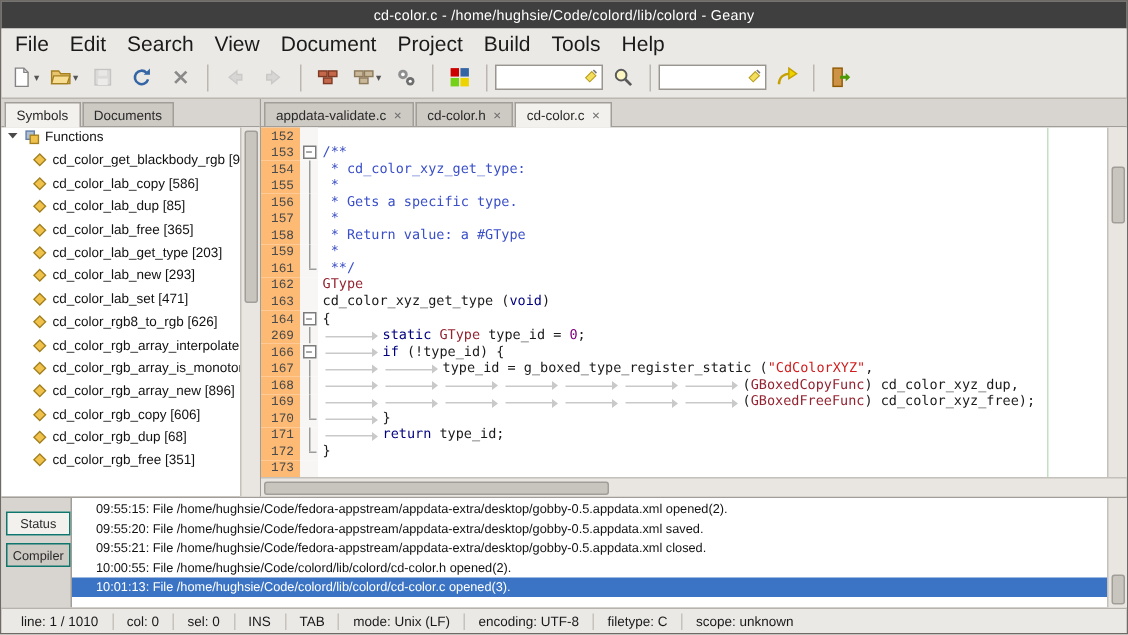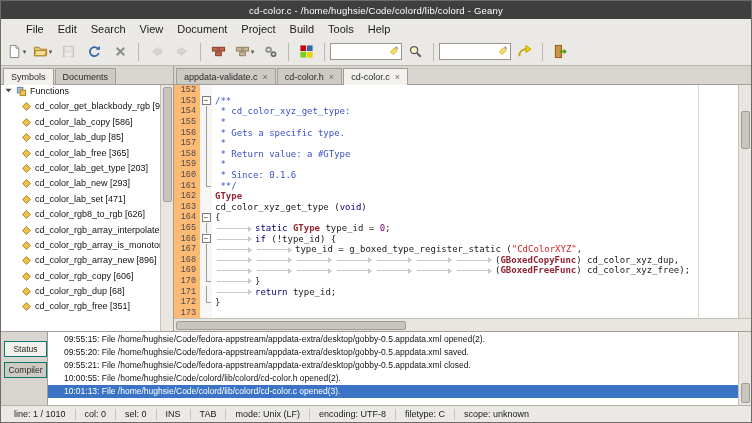--- a/index.html
+++ b/index.html
@@ -4,21 +4,21 @@
 <style>
   :root{
     --selection:#3b74c4; --comment:#3a4fc8; --keyword:#00007f; --type:#942331;
     --string:#d01d1d; --number:#800080; --long-line:#c2e0c2; --titlebar-bg:#3f3f3f;
   }
   *{margin:0;padding:0;box-sizing:border-box}
   html,body{width:752px;height:423px;overflow:hidden}
   body{font-family:"Liberation Sans",sans-serif;background:#d4d0c8;-webkit-font-smoothing:antialiased}
   .window{width:752px;height:423px;display:flex;flex-direction:column;border:1px solid #6e6a66;background:#ebe9e6}
   .titlebar{height:18px;flex:none;background:var(--titlebar-bg);color:#fff;font-size:9.5px;display:flex;align-items:center;justify-content:center;letter-spacing:.2px}
-  .menubar{height:19px;flex:none;display:flex;align-items:center;background:#ebe9e6;font-size:11px;color:#1a1a1a;padding-left:18px}
+  .menubar{height:19px;flex:none;display:flex;align-items:center;background:#ebe9e6;font-size:14px;color:#1a1a1a;padding-left:2px}
   .menu-item{padding:3px 7px;border-radius:2px;cursor:default}
   .toolbar{height:28px;flex:none;display:flex;align-items:center;background:#ebe9e6;border-bottom:1px solid #bab6b0;padding:0 3px;gap:1px}
   .tb-btn{width:25px;height:23px;display:flex;align-items:center;justify-content:center;border:1px solid transparent;background:transparent;border-radius:2px}
   .tb-btn.disabled{opacity:.42}
   .tb-ic svg{width:15px;height:15px;display:block}
   .dd{font-size:7px;color:#555;margin-left:1px}
   .tb-sep{width:1px;height:18px;background:#bbb7b0;margin:0 4px;flex:none}
   .tb-entry{width:72px;height:17px;background:#fff;border:1px solid #9a968f;display:flex;align-items:center;padding:0 2px;gap:1px}
   .tb-input{border:none;outline:none;flex:1;min-width:0;font-size:9px;background:transparent;font-family:"Liberation Sans",sans-serif}
   .entry-ic svg{width:11px;height:11px;display:block}
@@ -48,21 +48,21 @@
   .ed-line{flex:1;display:flex;align-items:stretch;min-height:0}
   .ln{width:26px;flex:none;background:#fdba74;color:#4a4a4a;font-family:Liberation Mono, monospace;font-size:8.5px;display:flex;align-items:center;justify-content:flex-end;padding-right:4px}
   .fold{width:12px;flex:none;background:#f7f6f4;position:relative;display:flex;align-items:center;justify-content:center}
   .fbox{width:9px;height:9px;border:1px solid #7c7c7c;background:#fff;font-size:8px;line-height:7px;text-align:center;color:#333;position:relative;z-index:1}
   .fline{position:absolute;left:5.5px;top:0;bottom:0;width:1px;background:#9c9c9c}
   .fline.half{bottom:50%}
   .fcorner{position:absolute;left:5.5px;top:50%;width:5px;height:1px;background:#9c9c9c}
   .code{flex:1;position:relative;font-family:"DejaVu Sans Mono",monospace;font-size:9px;white-space:pre;display:flex;align-items:center;padding-left:3px;overflow:hidden;color:#1a1a1a}
   .tk-c{color:var(--comment)}
   .tk-k{color:var(--keyword);font-weight:normal}
-  .tk-t{color:var(--type);font-weight:bold}
+  .tk-t{color:var(--type);font-weight:normal}
   .tk-s{color:var(--string)}
   .tk-n{color:var(--number)}
   .tk-p{color:#1a1a1a}
   .tab{display:inline-block;width:40px;height:8px;position:relative;flex:none}
   .tab::before{content:"";position:absolute;left:2px;right:7px;top:4px;border-top:1px solid #c9c9c9}
   .tab::after{content:"";position:absolute;right:3px;top:1.5px;border-left:4px solid #c9c9c9;border-top:3px solid transparent;border-bottom:3px solid transparent}
   .longline{position:absolute;top:0;bottom:0;width:1px;left:524px;background:var(--long-line)}
   .hscroll{height:13px;flex:none;background:#e9e6e2;border-top:1px solid #c4c0ba;position:relative}
   .hthumb{position:absolute;top:1.5px;bottom:1.5px;left:2px;width:230px;background:#c8c4be;border:1px solid #a19d98;border-radius:2px}
   .msgpanel{height:74px;flex:none;display:flex;border-top:1px solid #a19d98;background:#ebe9e6;min-height:0}
@@ -452,27 +452,20 @@
               <div class="code"><span class="tk-c"> * Return value: a #GType</span></div>
             </div>
             <div class="ed-line">
               <div class="ln">159</div>
               <div class="fold">
                 <span class="fline"></span>
               </div>
               <div class="code"><span class="tk-c"> *</span></div>
             </div>
             <div class="ed-line">
-              <div class="ln">160</div>
-              <div class="fold">
-                <span class="fline"></span>
-              </div>
-              <div class="code"><span class="tk-c"> * Since: 0.1.6</span></div>
-            </div>
-            <div class="ed-line">
               <div class="ln">161</div>
               <div class="fold">
                 <span class="fline half"></span>
                 <span class="fcorner"></span>
               </div>
               <div class="code"><span class="tk-c"> **/</span></div>
             </div>
             <div class="ed-line">
               <div class="ln">162</div>
               <div class="fold"></div>
@@ -484,21 +477,21 @@
               <div class="code"><span class="tk-p">cd_color_xyz_get_type (</span><span class="tk-k">void</span><span class="tk-p">)</span></div>
             </div>
             <div class="ed-line">
               <div class="ln">164</div>
               <div class="fold">
                 <span class="fbox">−</span>
               </div>
               <div class="code"><span class="tk-p">{</span></div>
             </div>
             <div class="ed-line">
-              <div class="ln">165</div>
+              <div class="ln">269</div>
               <div class="fold">
                 <span class="fline"></span>
               </div>
               <div class="code"><span class="tab"></span><span class="tk-k">static</span><span class="tk-p"> </span><span class="tk-t">GType</span><span class="tk-p"> type_id = </span><span class="tk-n">0</span><span class="tk-p">;</span></div>
             </div>
             <div class="ed-line">
               <div class="ln">166</div>
               <div class="fold">
                 <span class="fbox">−</span>
               </div>

